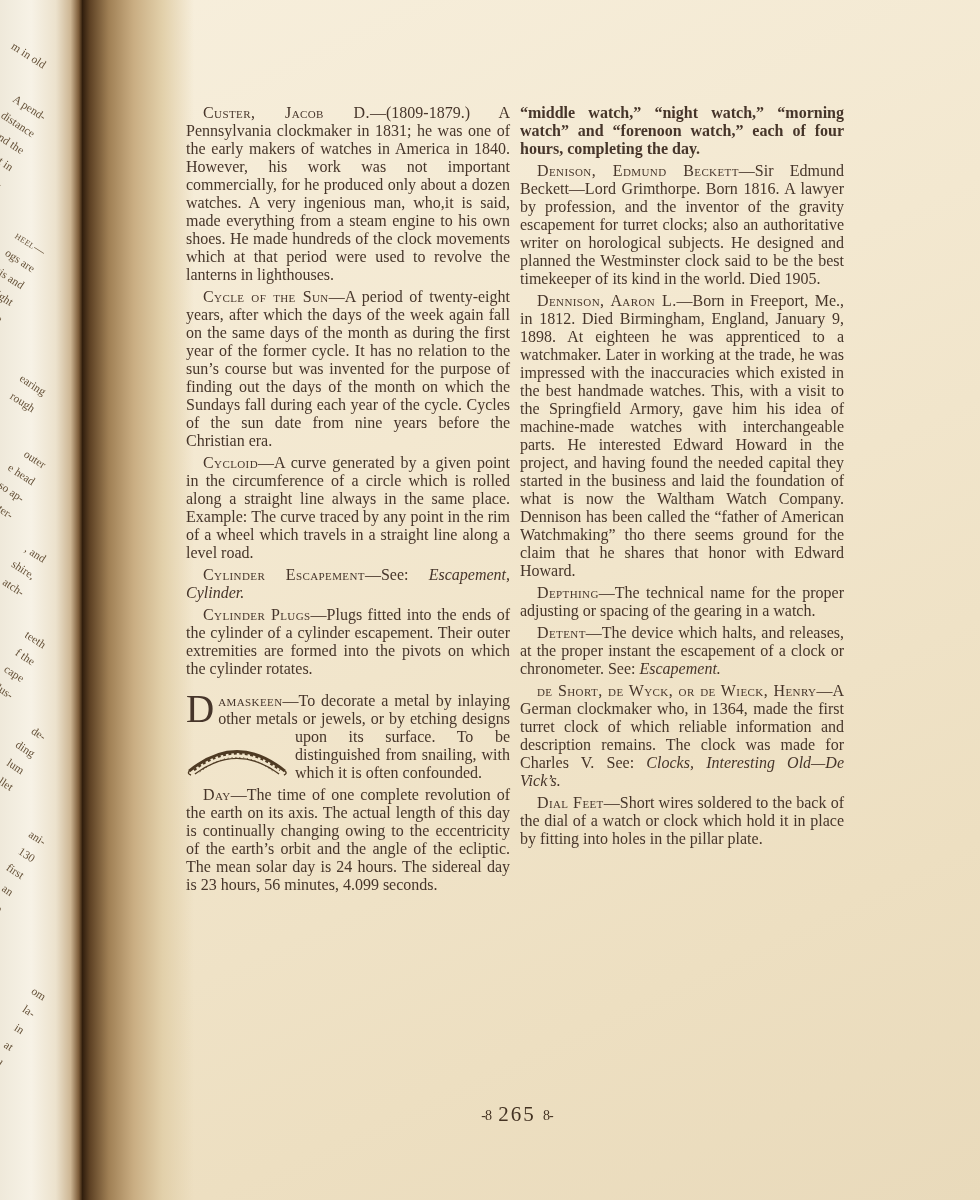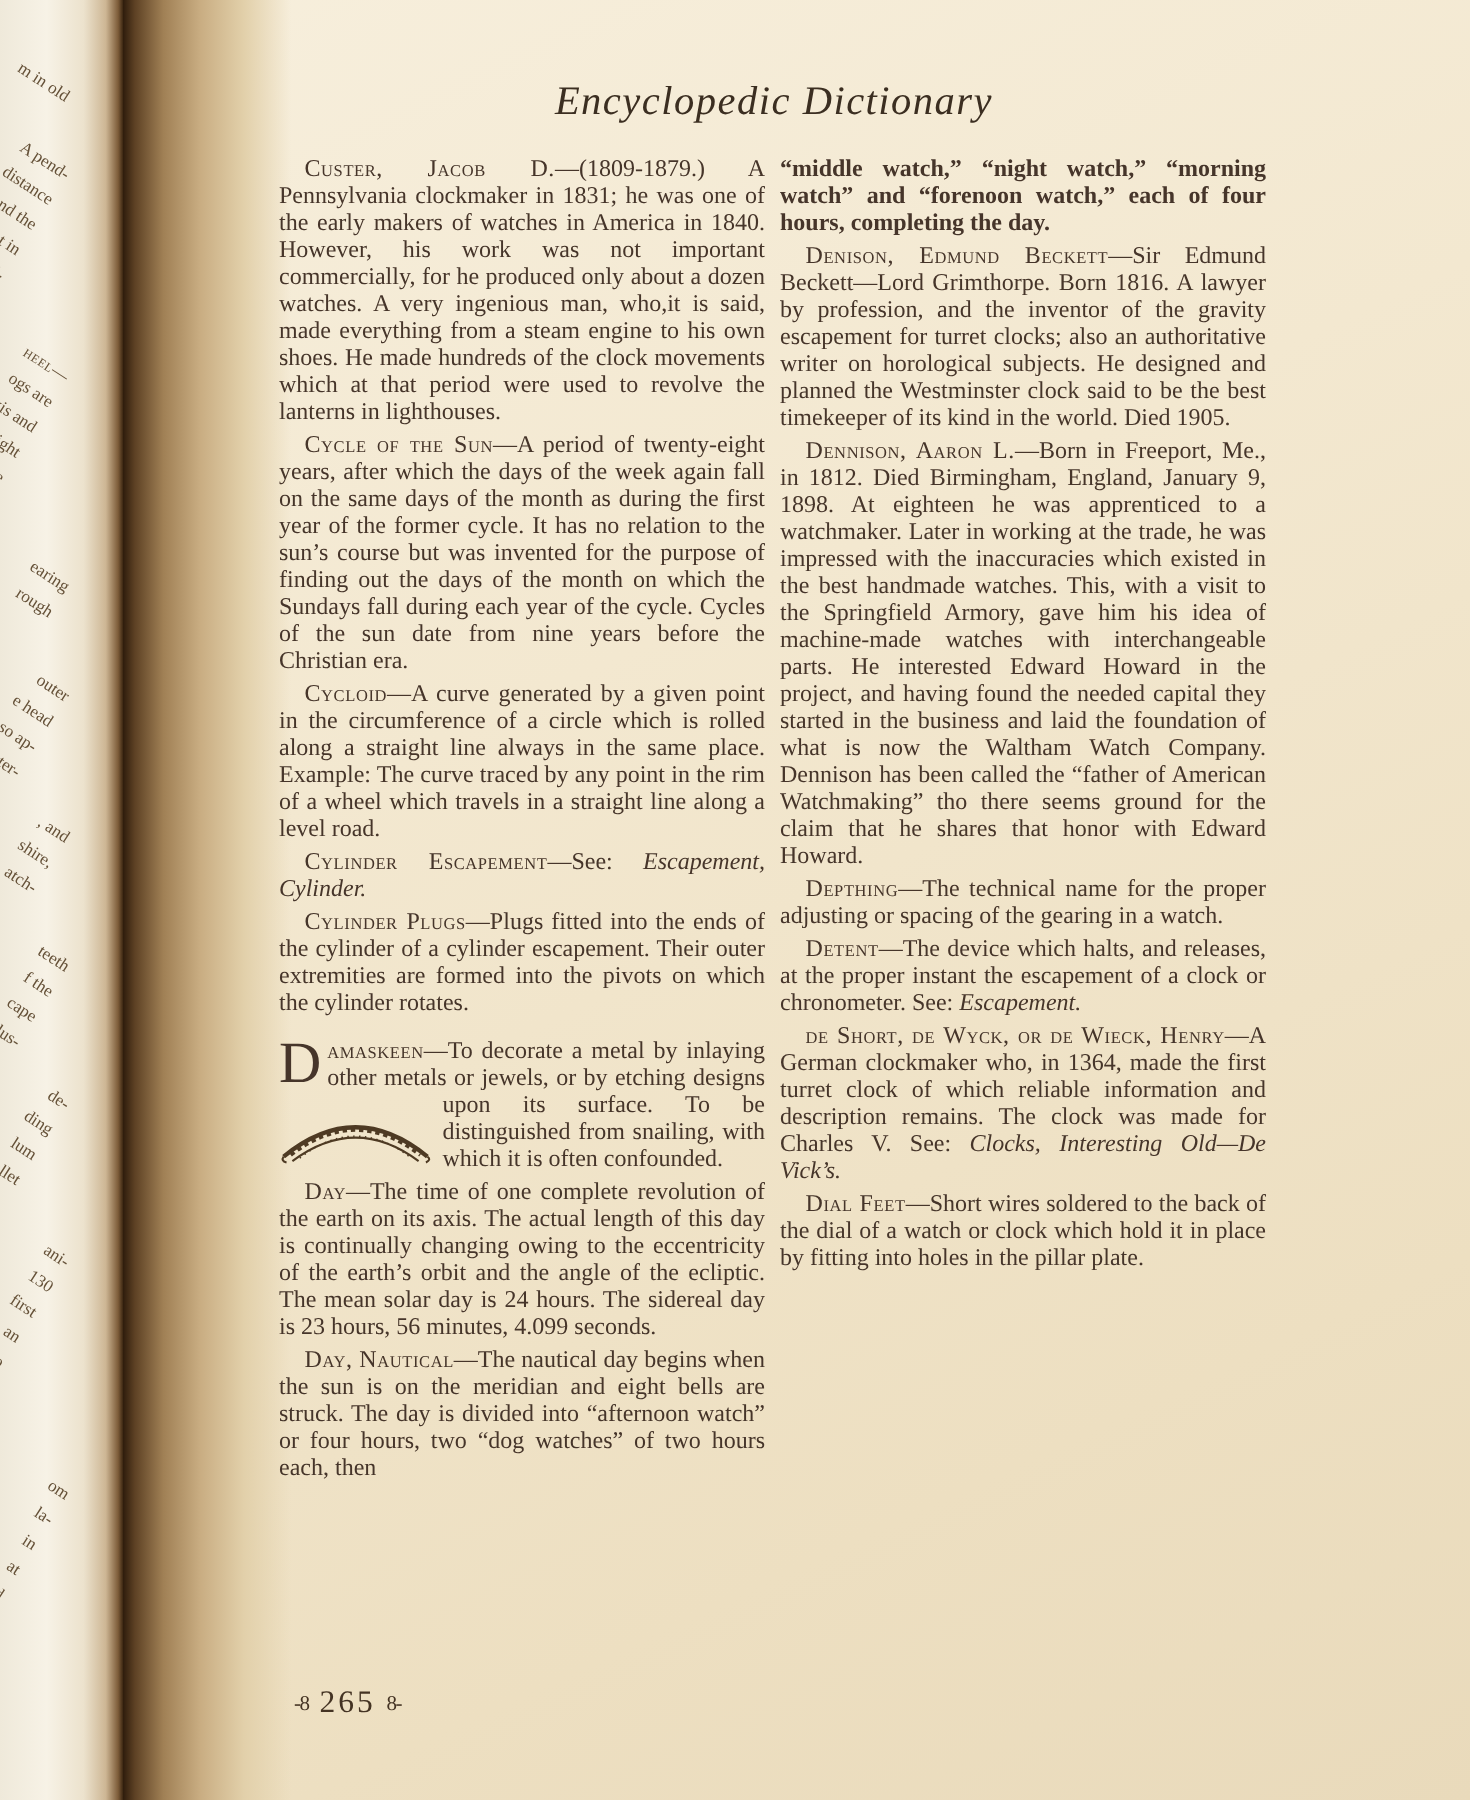--- a/index.html
+++ b/index.html
@@ -36,22 +36,22 @@
     margin:0 0 4px 0; text-align:justify; text-indent:17px;
     font-size:16px; line-height:18px;
   }
   .entry.noindent { text-indent:0;font-weight:bold; }
   .entry.damaskeen { text-indent:0; margin-top:14px; }
   .hw { font-variant:small-caps; letter-spacing:.4px; }
   .it { font-style:italic; }
   .dropcap { float:left; font-size:39px; line-height:30px; padding:2px 4px 0 0; }
   .damaskeen-art { float:left; width:102px; height:45px; margin:3px 7px 0 0; }
   .footer {
-    position:absolute; top:1102px; left:196px; width:662px; 
-    font-size:21px; letter-spacing:2px; color:#443323;margin-top:20px;
+    position:absolute; top:1102px; left:186px; width:662px; text-align:center;
+    font-size:21px; letter-spacing:2px; color:#443323;
   }
   .orn { font-size:14px; letter-spacing:-1px; vertical-align:1px; }
 </style>
 </head>
 <body>
 
 <div class="photo">
 
   <div class="facing-strip"></div>
   <div class="gutter-shadow"></div>
@@ -114,21 +114,20 @@
     <div class="sg" style="top:950px">
       <span>om</span>
       <span>la-</span>
       <span>in</span>
       <span>at</span>
       <span>ed</span>
 
     </div>
   </div>
 
-  <div class="title">Encyclopedic Dictionary</div>
 
   <div class="cols">
     <div class="col">
 
       <p class="entry"><span class="hw">Custer, Jacob D.</span><span>—(1809-1879.) A Pennsylvania clockmaker in 1831; he was one of the early makers of watches in America in 1840. However, his work was not important commercially, for he produced only about a dozen watches. A very ingenious man, who,it is said, made everything from a steam engine to his own shoes. He made hundreds of the clock movements which at that period were used to revolve the lanterns in lighthouses.</span></p>
 
       <p class="entry"><span class="hw">Cycle of the Sun</span><span>—A period of twenty-eight years, after which the days of the week again fall on the same days of the month as during the first year of the former cycle. It has no relation to the sun’s course but was invented for the purpose of finding out the days of the month on which the Sundays fall during each year of the cycle. Cycles of the sun date from nine years before the Christian era.</span></p>
 
       <p class="entry"><span class="hw">Cycloid</span><span>—A curve generated by a given point in the circumference of a circle which is rolled along a straight line always in the same place. Example: The curve traced by any point in the rim of a wheel which travels in a straight line along a level road.</span></p>
 
@@ -140,21 +139,20 @@
             <path d="M3 41 Q 52 1 101 41" fill="none" stroke="#4e3a23" stroke-width="3"></path>
             <path d="M9 44 Q 52 12 95 44" fill="none" stroke="#4e3a23" stroke-width="1.4"></path>
             <path d="M8 40 Q 52 6 96 40" fill="none" stroke="#4e3a23" stroke-width="2.2" stroke-dasharray="3 2.6"></path>
             <path d="M14 42 Q 52 12 90 42" fill="none" stroke="#4e3a23" stroke-width="1" stroke-dasharray="1 3"></path>
             <path d="M3 41 q -2 3 2 4" fill="none" stroke="#4e3a23" stroke-width="1.4"></path>
             <path d="M101 41 q 3 2 -1 4" fill="none" stroke="#4e3a23" stroke-width="1.4"></path>
           </svg><span>distinguished from snailing, with which it is often confounded.</span></p>
 
       <p class="entry"><span class="hw">Day</span><span>—The time of one complete revolution of the earth on its axis. The actual length of this day is continually changing owing to the eccentricity of the earth’s orbit and the angle of the ecliptic. The mean solar day is 24 hours. The sidereal day is 23 hours, 56 minutes, 4.099 seconds.</span></p>
 
-      <p class="entry"><span class="hw">Day, Nautical</span><span>—The nautical day begins when the sun is on the meridian and eight bells are struck. The day is divided into “afternoon watch” or four hours, two “dog watches” of two hours each, then</span></p>
 
     </div>
     <div class="col">
 
       <p class="entry noindent"><span>“middle watch,” “night watch,” “morning watch” and “forenoon watch,” each of four hours, completing the day.</span></p>
 
       <p class="entry"><span class="hw">Denison, Edmund Beckett</span><span>—Sir Edmund Beckett—Lord Grimthorpe. Born 1816. A lawyer by profession, and the inventor of the gravity escapement for turret clocks; also an authoritative writer on horological subjects. He designed and planned the Westminster clock said to be the best timekeeper of its kind in the world. Died 1905.</span></p>
 
       <p class="entry"><span class="hw">Dennison, Aaron L.</span><span>—Born in Freeport, Me., in 1812. Died Birmingham, England, January 9, 1898. At eighteen he was apprenticed to a watchmaker. Later in working at the trade, he was impressed with the inaccuracies which existed in the best handmade watches. This, with a visit to the Springfield Armory, gave him his idea of machine-made watches with interchangeable parts. He interested Edward Howard in the project, and having found the needed capital they started in the business and laid the foundation of what is now the Waltham Watch Company. Dennison has been called the “father of American Watchmaking” tho there seems ground for the claim that he shares that honor with Edward Howard.</span></p>
 

